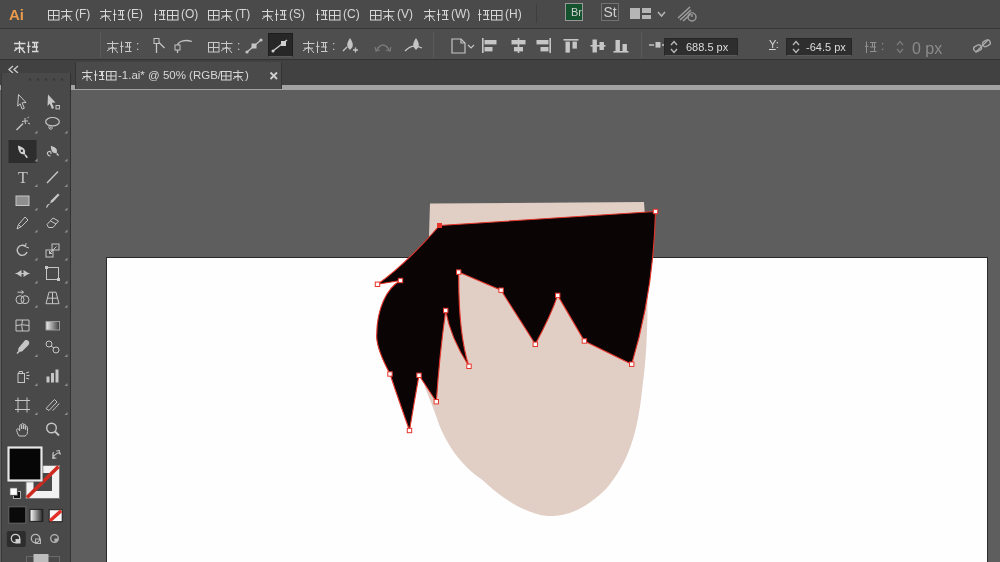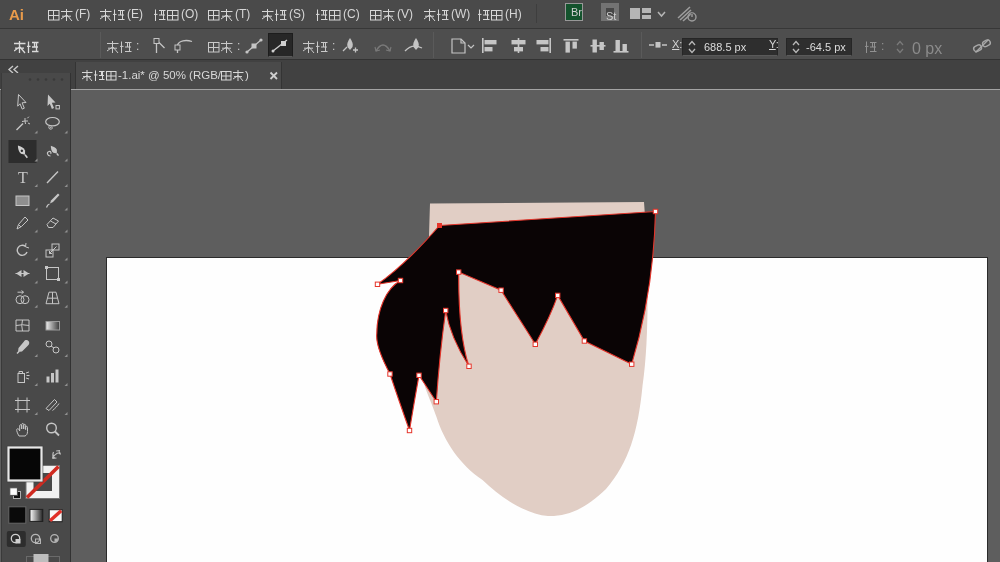--- a/index.html
+++ b/index.html
@@ -1,20 +1,20 @@
 <!DOCTYPE html>
 <html><head><meta charset="utf-8">
 <style>
 *{margin:0;padding:0;box-sizing:border-box}
 html,body{width:1000px;height:562px;overflow:hidden;background:#5e5e5e;
 font-family:"Liberation Sans",sans-serif}
 .abs{position:absolute}
 #menubar{position:absolute;left:0;top:0;width:1000px;height:32px;background:#4a4a4a;border-bottom:1px solid #3c3c3c}
 #ctrlbar{position:absolute;left:0;top:28px;width:1000px;height:32px;background:#4e4e4e;border-top:1px solid #373737;border-bottom:1px solid #333333}
-#tabstrip{position:absolute;left:0;top:60px;width:1000px;height:30px;background:#414141;border-bottom:1px solid #a3a3a3}
+#tabstrip{position:absolute;left:0;top:60px;width:1000px;height:30px;background:#414141;border-bottom:5px solid #a3a3a3}
 #tab{position:absolute;left:75px;top:2px;width:207px;height:27px;background:#4a4a4a;border-right:1px solid #343434;border-left:1px solid #343434}
 #panel{position:absolute;left:1px;top:73px;width:70px;height:489px;background:#494949;border-right:1px solid #323232;border-left:1px solid #3a3a3a}
 #canvas{position:absolute;left:72px;top:90px;width:928px;height:472px;background:#5e5e5e}
 .mi{position:absolute;top:7px;font-size:12px;color:#d6d6d6;white-space:nowrap}
 .lbl{position:absolute;top:10px;font-size:12px;color:#c9c9c9;white-space:nowrap}
 .sep{position:absolute;top:3px;width:1px;height:26px;background:#404040;border-right:1px solid #5a5a5a}
 .field{position:absolute;top:9px;height:18px;background:#2e2e2e;border:1px solid #262626;border-bottom-color:#5a5a5a;color:#dcdcdc;font-size:11px}
 </style></head><body>
 
 <div id="menubar">
@@ -94,21 +94,21 @@
         <g transform="translate(0,1)" stroke="#d6d6d6" stroke-width="1.0" fill="none">
           <path d="M1.5 0.5 V12 M0 5.4 H3.5 M5 1.5 H11.5 M5 6.0 H11 M5 10.5 H11.5 M9.5 1.5 V10.5 M7.5 1.5 V6.0"></path>
         </g>
         <g transform="translate(13,1)" stroke="#d6d6d6" stroke-width="1.0" fill="none">
           <rect x="0.5" y="1.5" width="10.5" height="9.5"></rect>
           <path d="M0.5 6.5 H11 M5.5 1.5 V11"></path>
         </g>
       </svg><span style="margin-left:1px">(H)</span></span>
 <div class="abs" style="left:536px;top:4px;width:1px;height:19px;background:#3e3e3e"></div>
 <div class="abs" style="left:565px;top:3px;width:18px;height:18px;background:#14532d;border:1px solid #989898;color:#cfcfcf;font-size:11px;text-align:right;line-height:16px">Br</div>
-<div class="abs" style="left:601px;top:3px;width:18px;height:18px;background:#474747;border:5px solid #737373;color:#cfcfcf;font-size:11px;text-align:center;line-height:16px">St</div>
+<div class="abs" style="left:601px;top:3px;width:18px;height:18px;background:#474747;border:1px solid #737373;color:#cfcfcf;font-size:14px;text-align:center;line-height:16px">St</div>
 <svg class="abs" style="left:630px;top:7px" width="40" height="14">
       <rect x="0" y="1" width="10" height="11" fill="#b5b5b5"></rect>
       <rect x="12" y="1" width="9" height="5" fill="#b5b5b5"></rect>
       <rect x="12" y="8" width="9" height="4" fill="#b5b5b5"></rect>
       <path d="M28 5 L31.5 9 L35 5" stroke="#b5b5b5" stroke-width="1.5" fill="none"></path>
     </svg>
 <svg class="abs" style="left:676px;top:5px" width="24" height="18">
       <path d="M2 13 L14 2 M4 15 L15 5 M7 16 L16 8" stroke="#9d9d9d" stroke-width="1.6" fill="none"></path>
       <circle cx="16" cy="12" r="4" stroke="#9d9d9d" stroke-width="1.4" fill="none"></circle>
       <path d="M16 8 V12" stroke="#4a4a4a" stroke-width="2.4"></path>
@@ -217,21 +217,21 @@
       <rect x="2.5" y="15" width="15" height="1.6"></rect>
       <rect x="4.5" y="4" width="4.4" height="11"></rect>
       <rect x="11.5" y="8" width="4.4" height="7"></rect>
     </svg>
 <div class="sep" style="left:641px"></div>
 <svg class="abs" style="left:648px;top:11px" width="20" height="10">
       <path d="M1 5 H6 M14 5 H19" stroke="#c4c4c4" stroke-width="1.5"></path>
       <rect x="7.5" y="2" width="5" height="5.6" fill="#c4c4c4"></rect>
     </svg>
 <span class="lbl" style="left:672px;top:9px;font-size:11px;color:#d6d6d6"><u>X</u>:</span>
-<div class="field" style="left:682px;width:96px">
+<div class="field" style="left:664px;width:74px">
       <svg width="12" height="16" style="position:absolute;left:3px;top:0px">
         <path d="M3 6 L6 2.5 L9 6 M3 10 L6 13.5 L9 10" stroke="#b9b9b9" stroke-width="1.3" fill="none"></path>
       </svg>
       <span style="position:absolute;left:21px;top:2px">688.5 px</span>
     </div>
 <span class="lbl" style="left:769px;top:9px;font-size:11px;color:#d6d6d6"><u>Y</u>:</span>
 <div class="field" style="left:786px;width:66px">
       <svg width="12" height="16" style="position:absolute;left:3px;top:0px">
         <path d="M3 6 L6 2.5 L9 6 M3 10 L6 13.5 L9 10" stroke="#b9b9b9" stroke-width="1.3" fill="none"></path>
       </svg>

